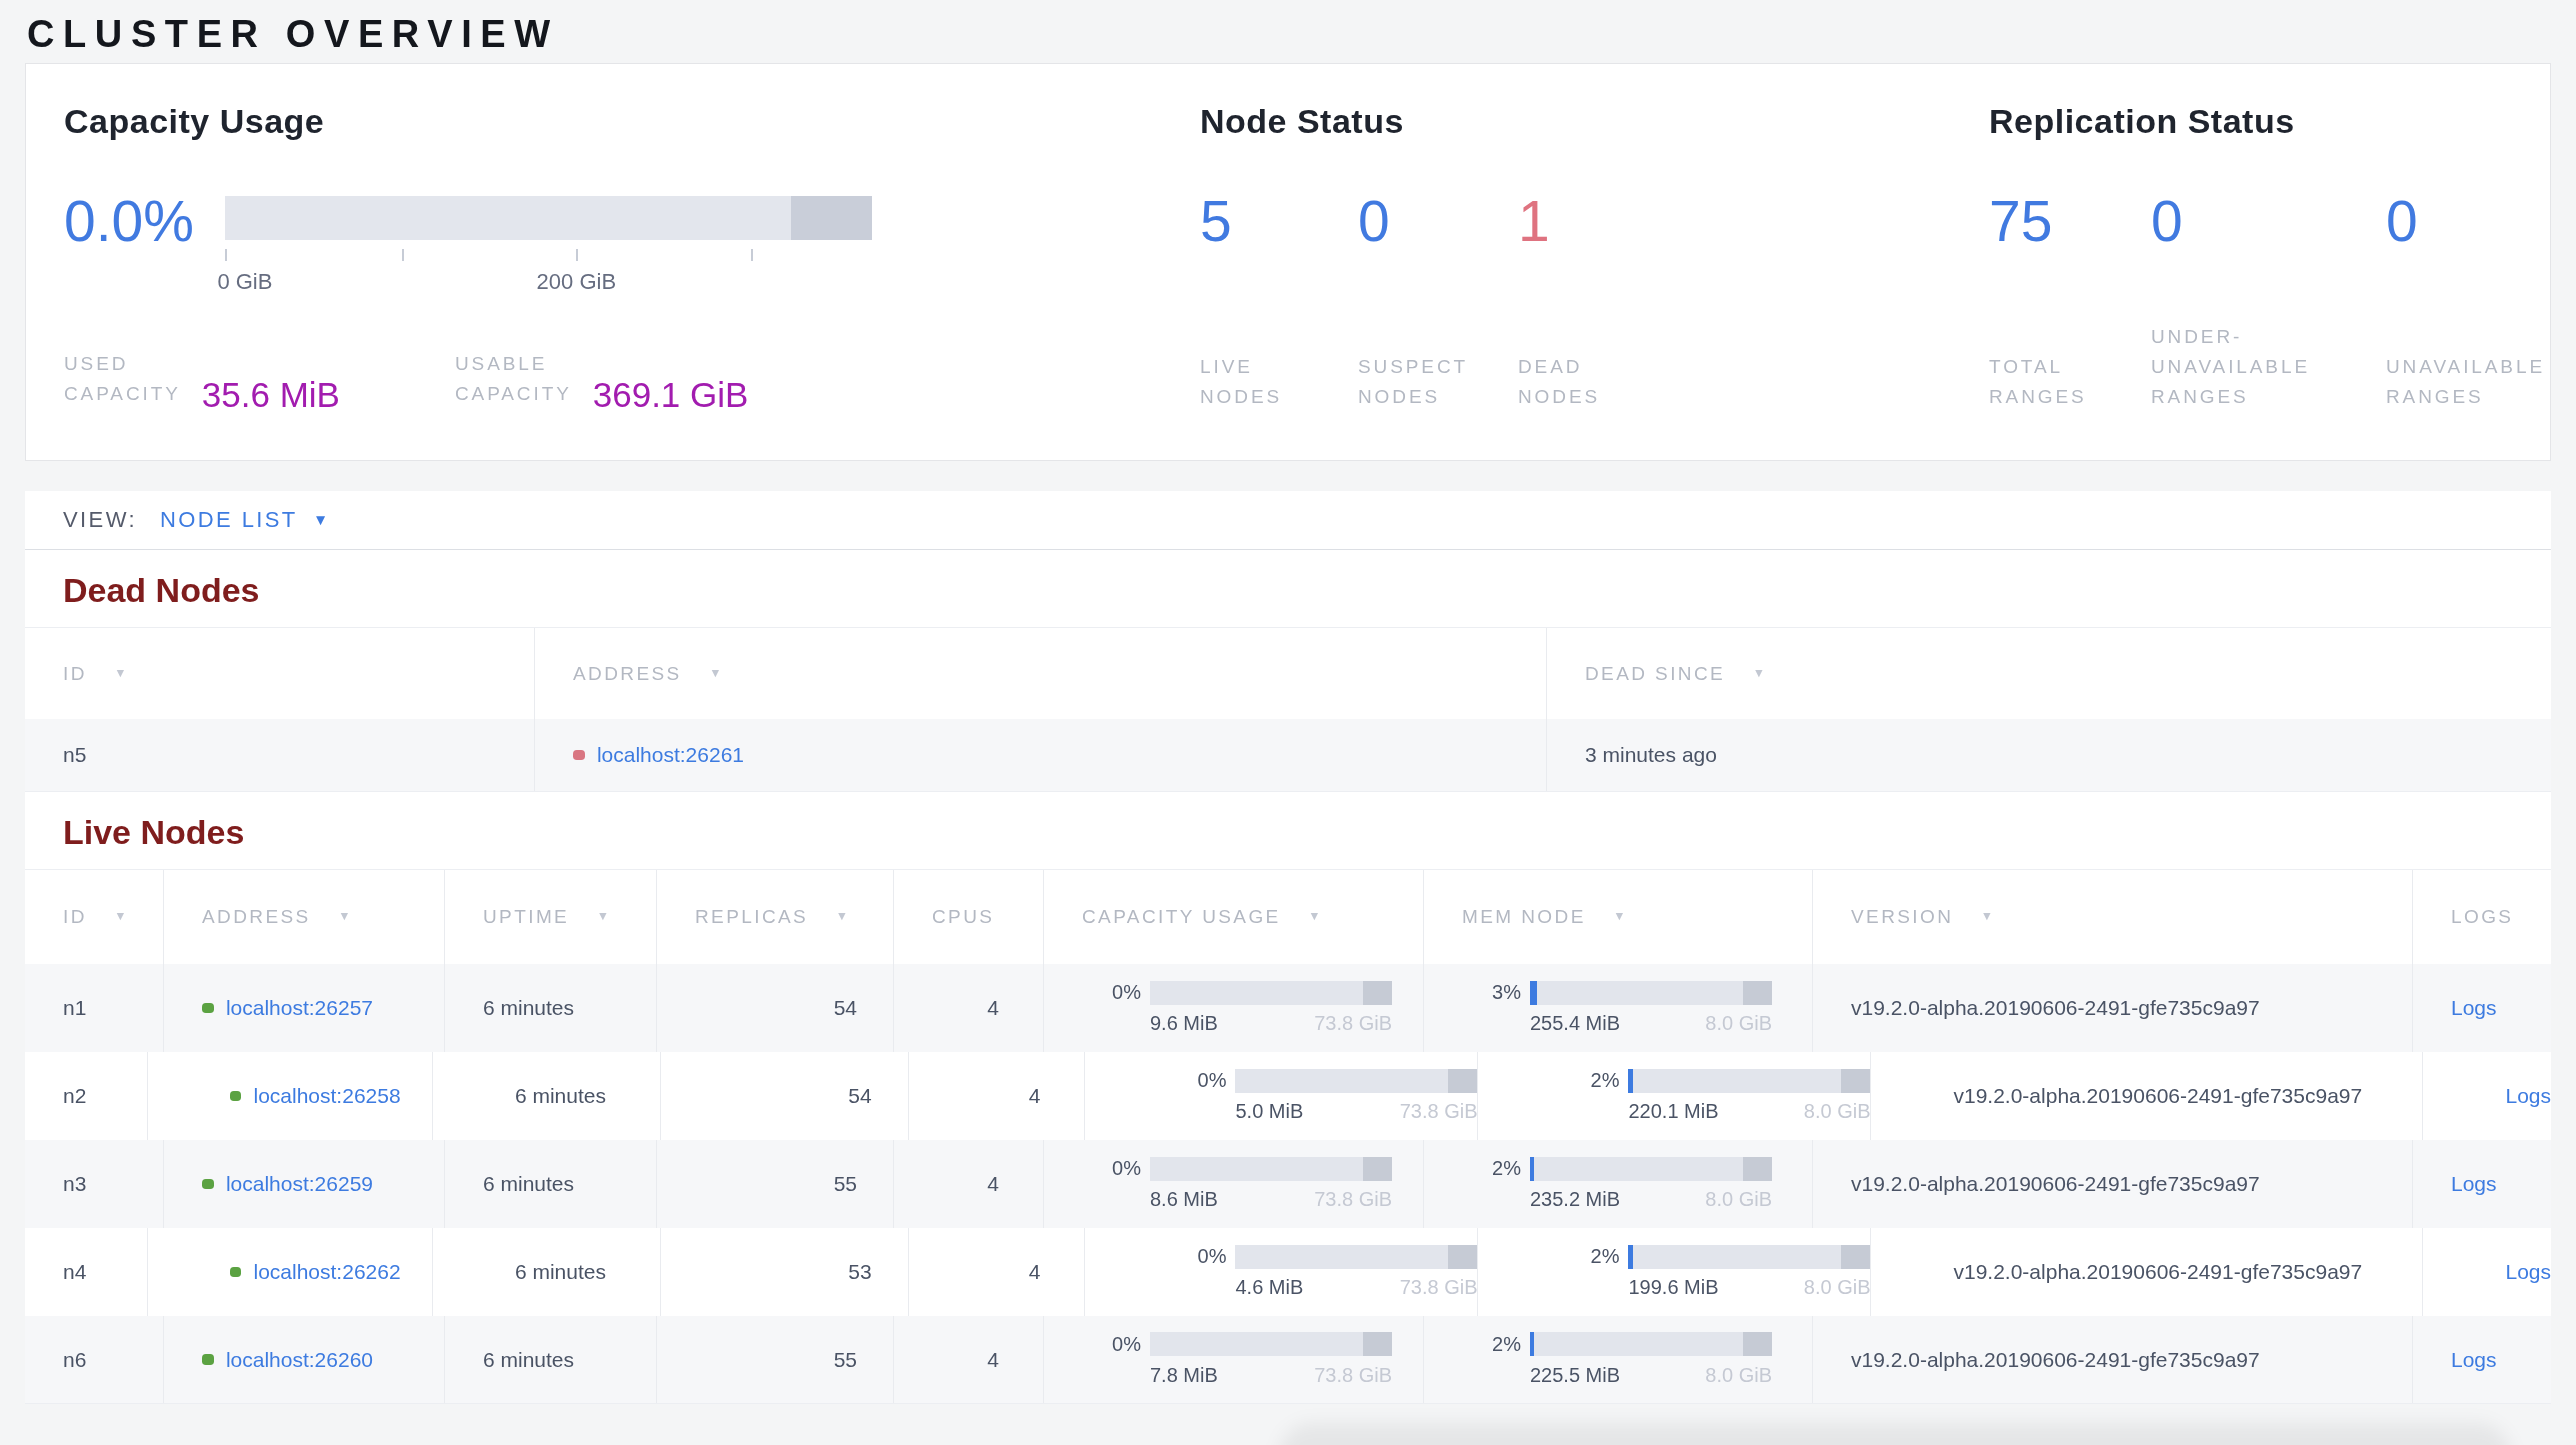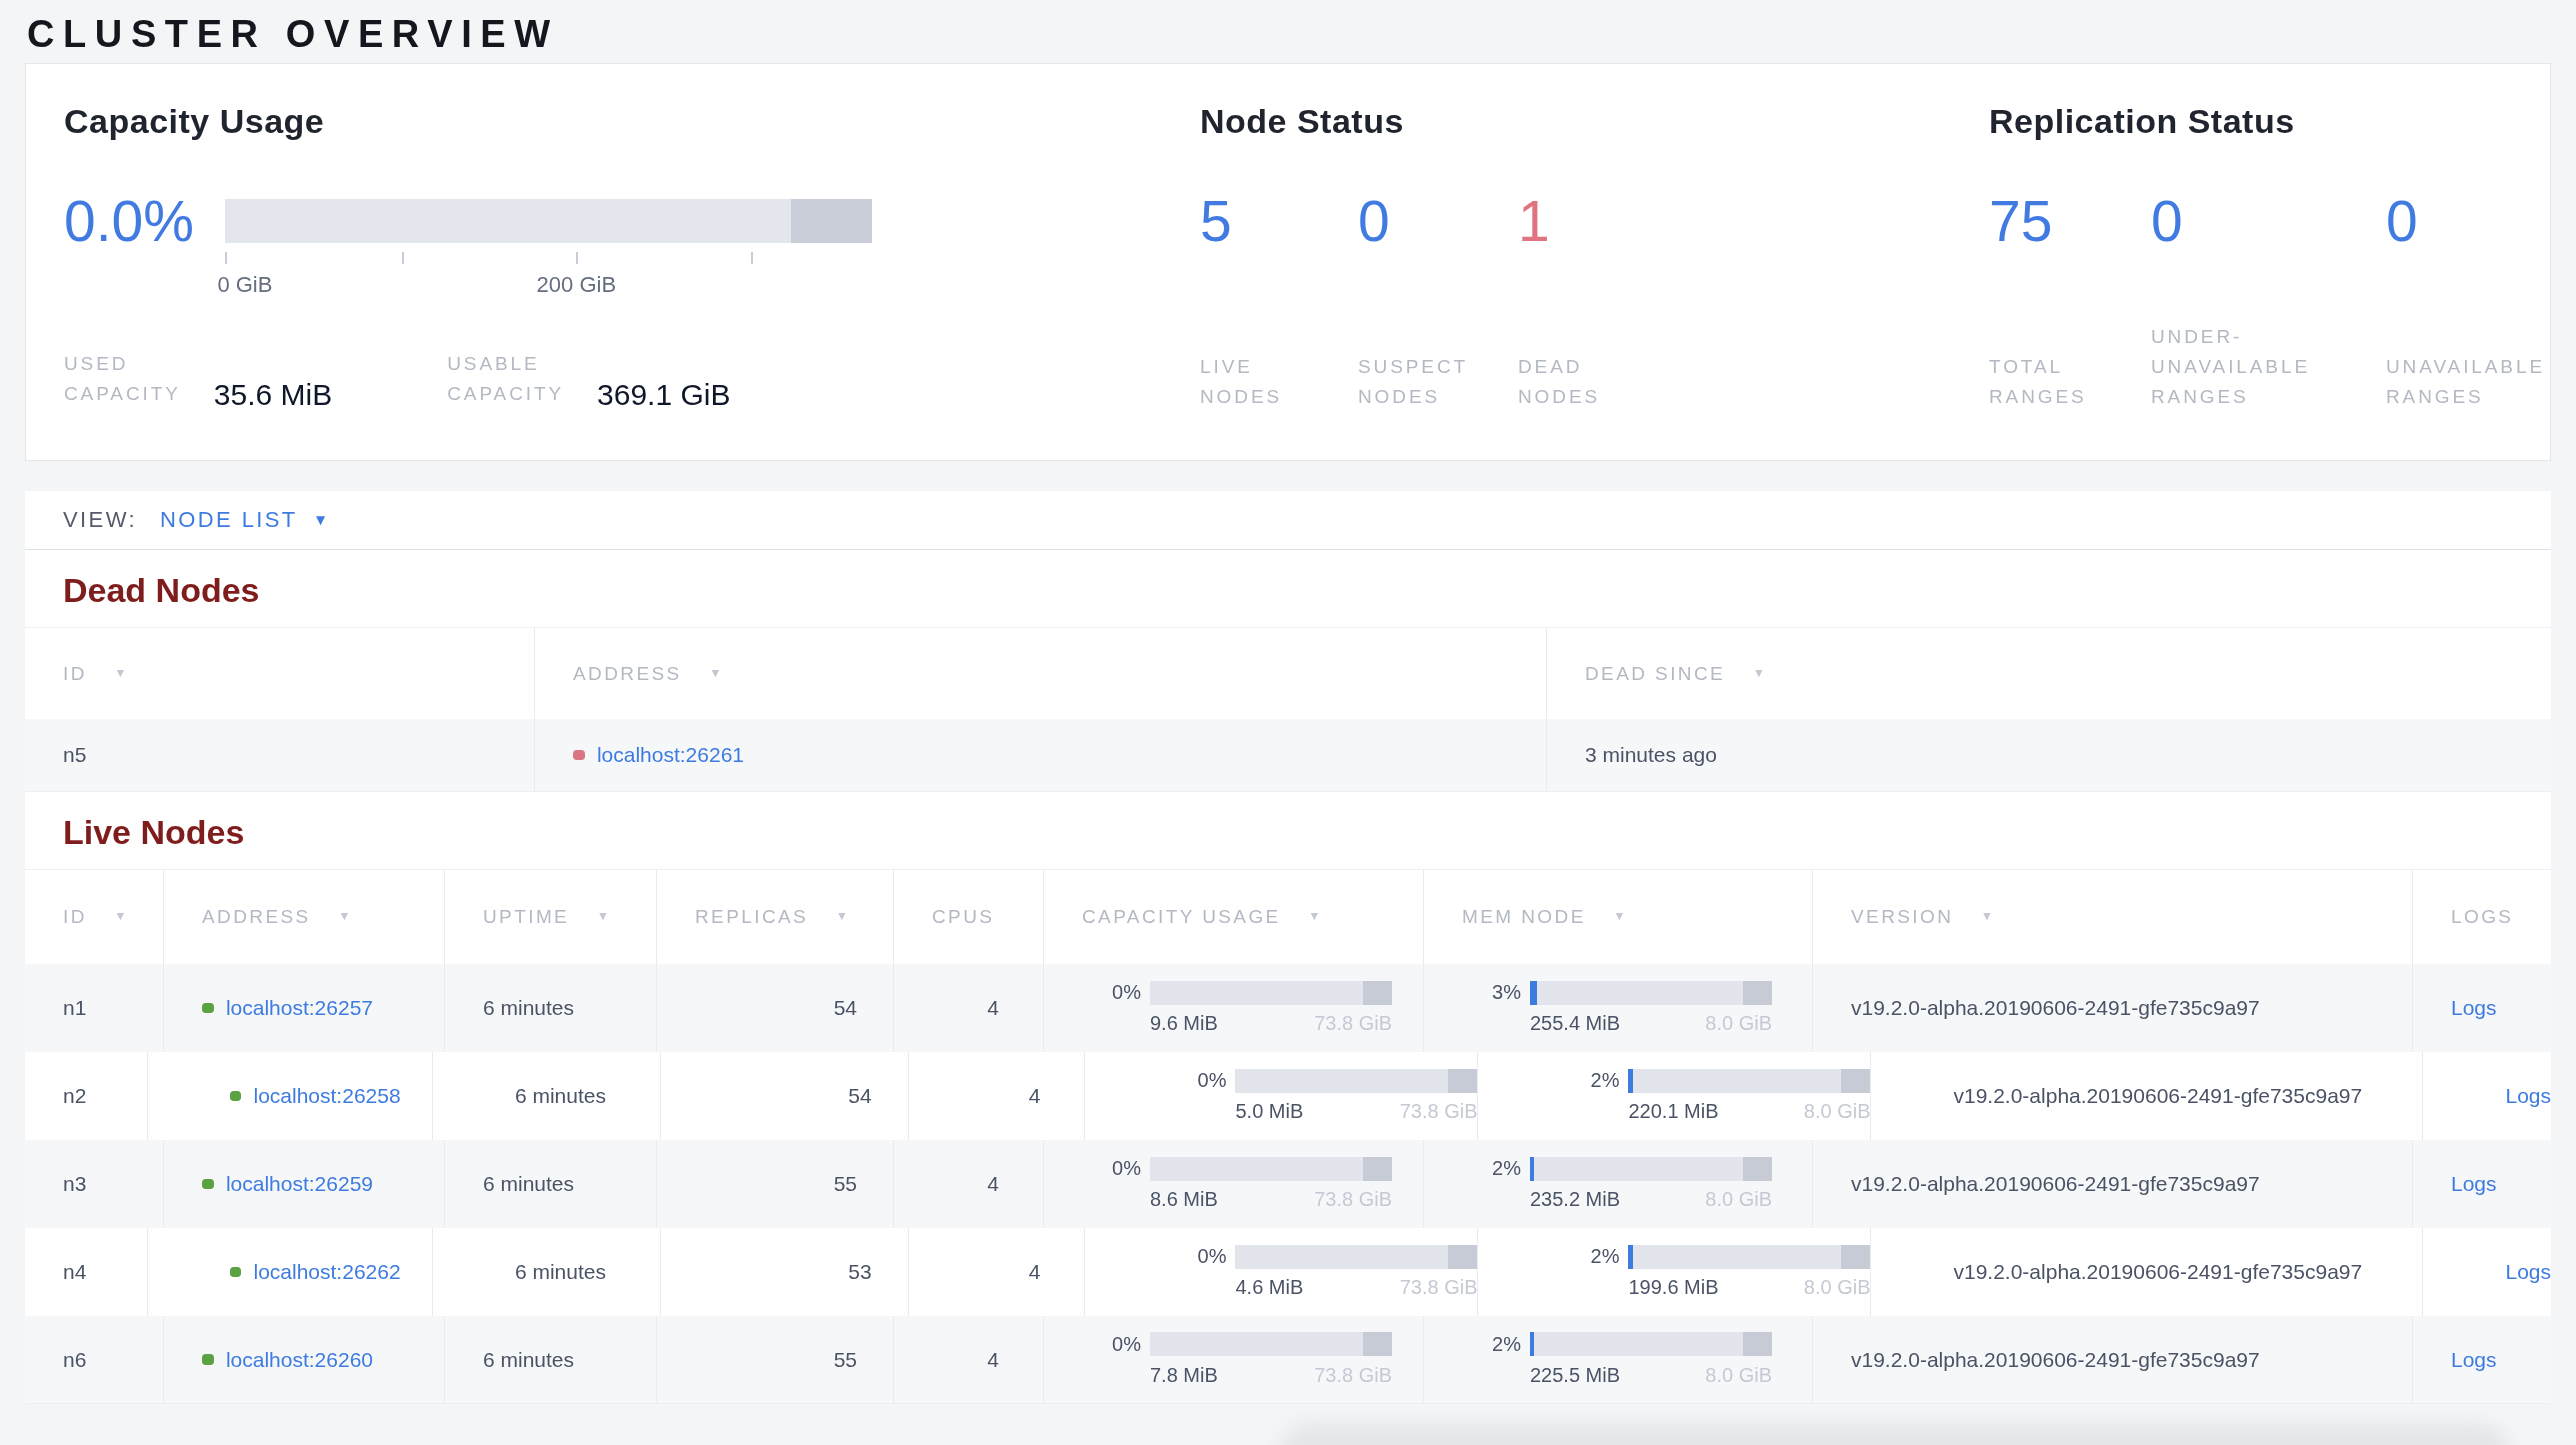--- a/index.html
+++ b/index.html
@@ -15,32 +15,32 @@
     padding:13.4px 0 0 27px; height:63px;
   }
   
   .card {
     margin:0 25px; background:#ffffff; border:1px solid #e4e5e8;
     height:398px; display:grid; grid-template-columns:1136px 789px 1fr;
   }
   .sec { padding:38px 0 0 38px; }
   .sec h2 { font-size:34px; font-weight:bold; color:#1f242e; letter-spacing:0.5px; }
   
-  .cap-row { display:flex; margin-top:55px;align-items:center; }
+  .cap-row { display:flex; margin-top:55px; }
   .big-pct { width:161px; font-size:57px; color:#417ae0; line-height:50px; }
   .cap-chart { position:relative; width:647px; }
   .cap-bar { width:647px; height:44px; background:#e3e6ed; position:relative; }
   .cap-bar .darkseg { position:absolute; right:0; top:0; bottom:0; width:12.5%; background:#c9ced9; }
   .tick { position:absolute; top:53px; width:1.9px; height:12.4px; background:#c7ccd6; }
   .tick-label { position:absolute; top:73px; font-size:22px; color:#666d80; white-space:nowrap; }
   .cap-stats { display:flex; margin-top:103px; }
   .stat-pair { display:flex; align-items:flex-end; }
   .stat-pair + .stat-pair { margin-left:115px; }
   .mini-label { font-size:19px; letter-spacing:2.9px; color:#b3b8c2; line-height:30px; }
-  .stat-value { font-size:30px; color:#0f172a; margin-left:33px; line-height:31.5px; position:relative; top:1px; }
+  .stat-value { font-size:35px; color:#a21caf; margin-left:21px; line-height:31.5px; position:relative; top:1px; }
   
   .stat-cols { display:flex; margin-top:55px; height:216px; }
   .stat-col { display:flex; flex-direction:column; justify-content:space-between; align-items:flex-start; }
   .big-num { font-size:57px; line-height:50px; color:#417ae0; }
   .big-num.red { color:#df7380; }
   
   .view-bar {
     margin:30px 25px 0; height:59px; background:#fff;
     border-bottom:1px solid #dcdfe4;
     display:flex; align-items:center; padding-left:38px;

